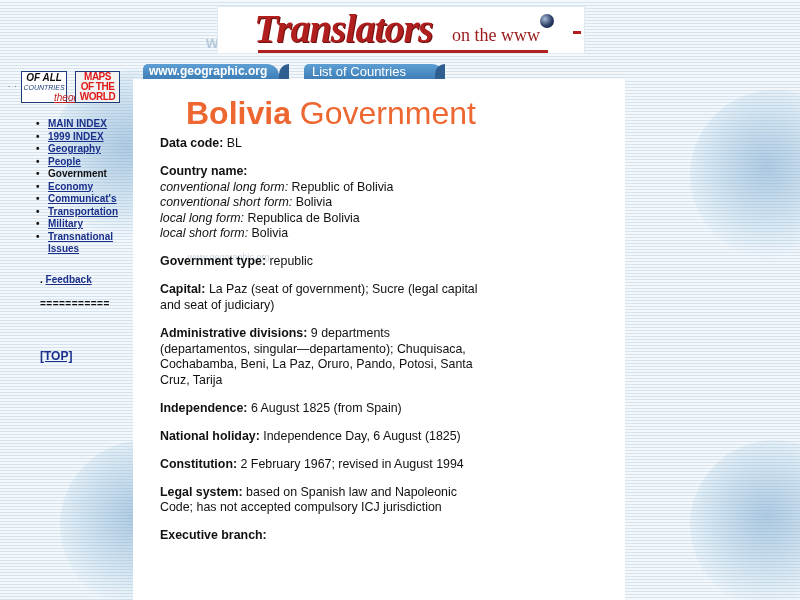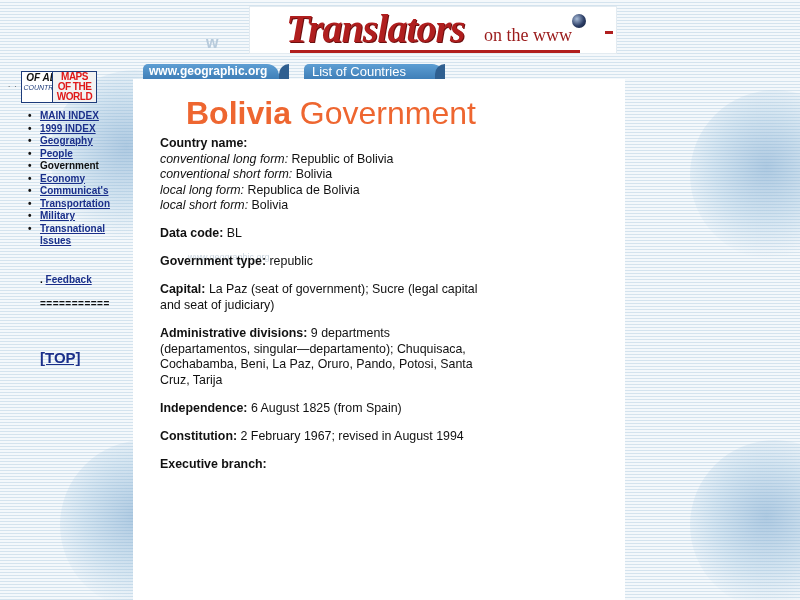--- a/index.html
+++ b/index.html
@@ -16,21 +16,21 @@
   .content-col {
     position: absolute; left: 133px; top: 79px; width: 492px; height: 521px;
     background: #ffffff;
   }
   .right-strip {
     position: absolute; left: 625px; top: 79px; width: 175px; height: 521px;
     background-image: repeating-linear-gradient(to bottom, #f4f8fb 0px, #f4f8fb 2px, #d4e3ee 2px, #d4e3ee 3px);
   }
   .banner {
     position: absolute; left: 217px; top: 6px; width: 366px; height: 46px;
-    background: #ffffff; border: 1px solid #e3ebf1; margin-left: 32px;
+    background: #ffffff; border: 1px solid #e3ebf1;
   }
   .banner-main {
     position: absolute; left: 36px; top: -2px;
     font-family: "Liberation Serif", serif; font-style: italic; font-weight: bold;
     font-size: 40px; color: #b01e1e; letter-spacing: -1px;
     text-shadow: 1px 1px 0 #6d0f0f;
   }
   .banner-underline {
     position: absolute; left: 40px; top: 43px; width: 290px; height: 3px; background: #b01e1e;
   }
@@ -49,42 +49,42 @@
     position: absolute; left: 206px; top: 34px; font-size: 16px; font-weight: bold; color: #b7cadb;
   }
   .logo-box {
     position: absolute; top: 71px; height: 30px; border: 1px solid #1d3b7a; background: #ffffff;
     text-align: center; font-weight: bold; line-height: 10px;
   }
   .logo-ofall { left: 21px; width: 44px; font-style: italic; }
   .logo-ofall .l1 { font-size: 10px; color: #111; display: block; margin-top: 1px; }
   .logo-ofall .l2 { font-size: 7px; color: #1d3b7a; display: block; font-weight: normal; }
   .logo-ofall .l3 { font-size: 10px; color: #c02020; display: block; font-weight: normal; text-decoration: underline; margin-left: 32px; }
-  .logo-maps { left: 52px; width: 43px; background: #f2f2f2; }
+  .logo-maps { left: 75px; width: 43px; background: #f2f2f2; }
   .logo-maps span { display: block; font-size: 10px; color: #e01818; font-weight: 900; letter-spacing: -0.5px; }
   .dots { position: absolute; left: 8px; top: 80px; font-size: 8px; color: #333; letter-spacing: 1px; }
   .tab {
     position: absolute; top: 64px; height: 15px; color: #ffffff; font-weight: bold;
     font-size: 12px; line-height: 15px; padding-left: 6px;
     background: linear-gradient(#5d9ed3, #3f7fb8);
     border-radius: 5px 12px 0 0;
   }
   .tab-geo { left: 143px; width: 130px; }
   .tab-list { left: 304px; width: 132px; font-weight: normal; font-size: 13px; padding-left: 8px; }
   .tab-edge { position: absolute; top: 64px; width: 10px; height: 15px; background: #2f5f90; border-radius: 10px 0 0 0; }
   .nav { position: absolute; left: 25px; top: 110px; width: 110px; }
-  .nav ul { margin: 0; padding: 0; list-style: none; }
+  .nav ul { margin: 8px; padding: 0; list-style: none; }
   .nav li { position: relative; padding-left: 15px; font-size: 10px; font-weight: bold; line-height: 12.5px; }
   .nav li::before { content: "•"; position: absolute; left: 3px; color: #111; font-size: 10px; }
   .nav a { color: #1a2f8a; text-decoration: underline; }
   .nav .current { color: #111; font-weight: bold; }
   .feedback { position: absolute; left: 40px; top: 274px; font-size: 10px; font-weight: bold; }
   .feedback a { color: #1a2f8a; text-decoration: underline; }
   .equals { position: absolute; left: 40px; top: 298px; font-size: 10px; font-weight: bold; color: #111; letter-spacing: 0.5px; }
-  .top-link { position: absolute; left: 40px; top: 349px; font-size: 15px; font-weight: bold; color: #1a2f8a; text-decoration: underline; }
+  .top-link { position: absolute; left: 40px; top: 349px; font-size: 12px; font-weight: bold; color: #1a2f8a; text-decoration: underline; }
   .title { position: absolute; left: 186px; top: 95px; font-size: 32px; color: #ee6630; }
   .title b { font-weight: bold; }
   .body-text { position: absolute; left: 160px; top: 136px; width: 320px; font-size: 12.4px; color: #111; line-height: 15.6px; }
   .body-text p { margin: 0 0 12.4px 0; }
   .body-text b { font-weight: bold; }
   .watermark { position: absolute; left: 188px; top: 252px; font-size: 9px; color: #c8d3dd; }
 </style>
 </head>
 <body>
 
@@ -139,27 +139,29 @@
 <div class="feedback">
   <span>. </span><a href="#">Feedback</a>
 </div>
 <div class="equals">===========</div>
 <a href="#" class="top-link">[TOP]</a>
 
 <div class="title"><b>Bolivia</b><span> Government</span></div>
 <div class="watermark">www.geographic.org</div>
 
 <div class="body-text">
+  <p><b>Data code:</b><span> BL</span></p>
   <p>
     <b>Country name:</b><br>
     <i>conventional long form:</i><span> Republic of Bolivia</span><br>
     <i>conventional short form:</i><span> Bolivia</span><br>
     <i>local long form:</i><span> Republica de Bolivia</span><br>
     <i>local short form:</i><span> Bolivia</span>
   </p>
-  <p><b>Data code:</b><span> BL</span></p>
   <p><b>Government type:</b><span> republic</span></p>
   <p><b>Capital:</b><span> La Paz (seat of government); Sucre (legal capital and seat of judiciary)</span></p>
   <p><b>Administrative divisions:</b><span> 9 departments (departamentos, singular—departamento); Chuquisaca, Cochabamba, Beni, La Paz, Oruro, Pando, Potosi, Santa Cruz, Tarija</span></p>
   <p><b>Independence:</b><span> 6 August 1825 (from Spain)</span></p>
+  <p><b>National holiday:</b><span> Independence Day, 6 August (1825)</span></p>
   <p><b>Constitution:</b><span> 2 February 1967; revised in August 1994</span></p>
+  <p><b>Legal system:</b><span> based on Spanish law and Napoleonic Code; has not accepted compulsory ICJ jurisdiction</span></p>
   <p><b>Executive branch:</b><span></span></p>
 </div>
 
 </body></html>

